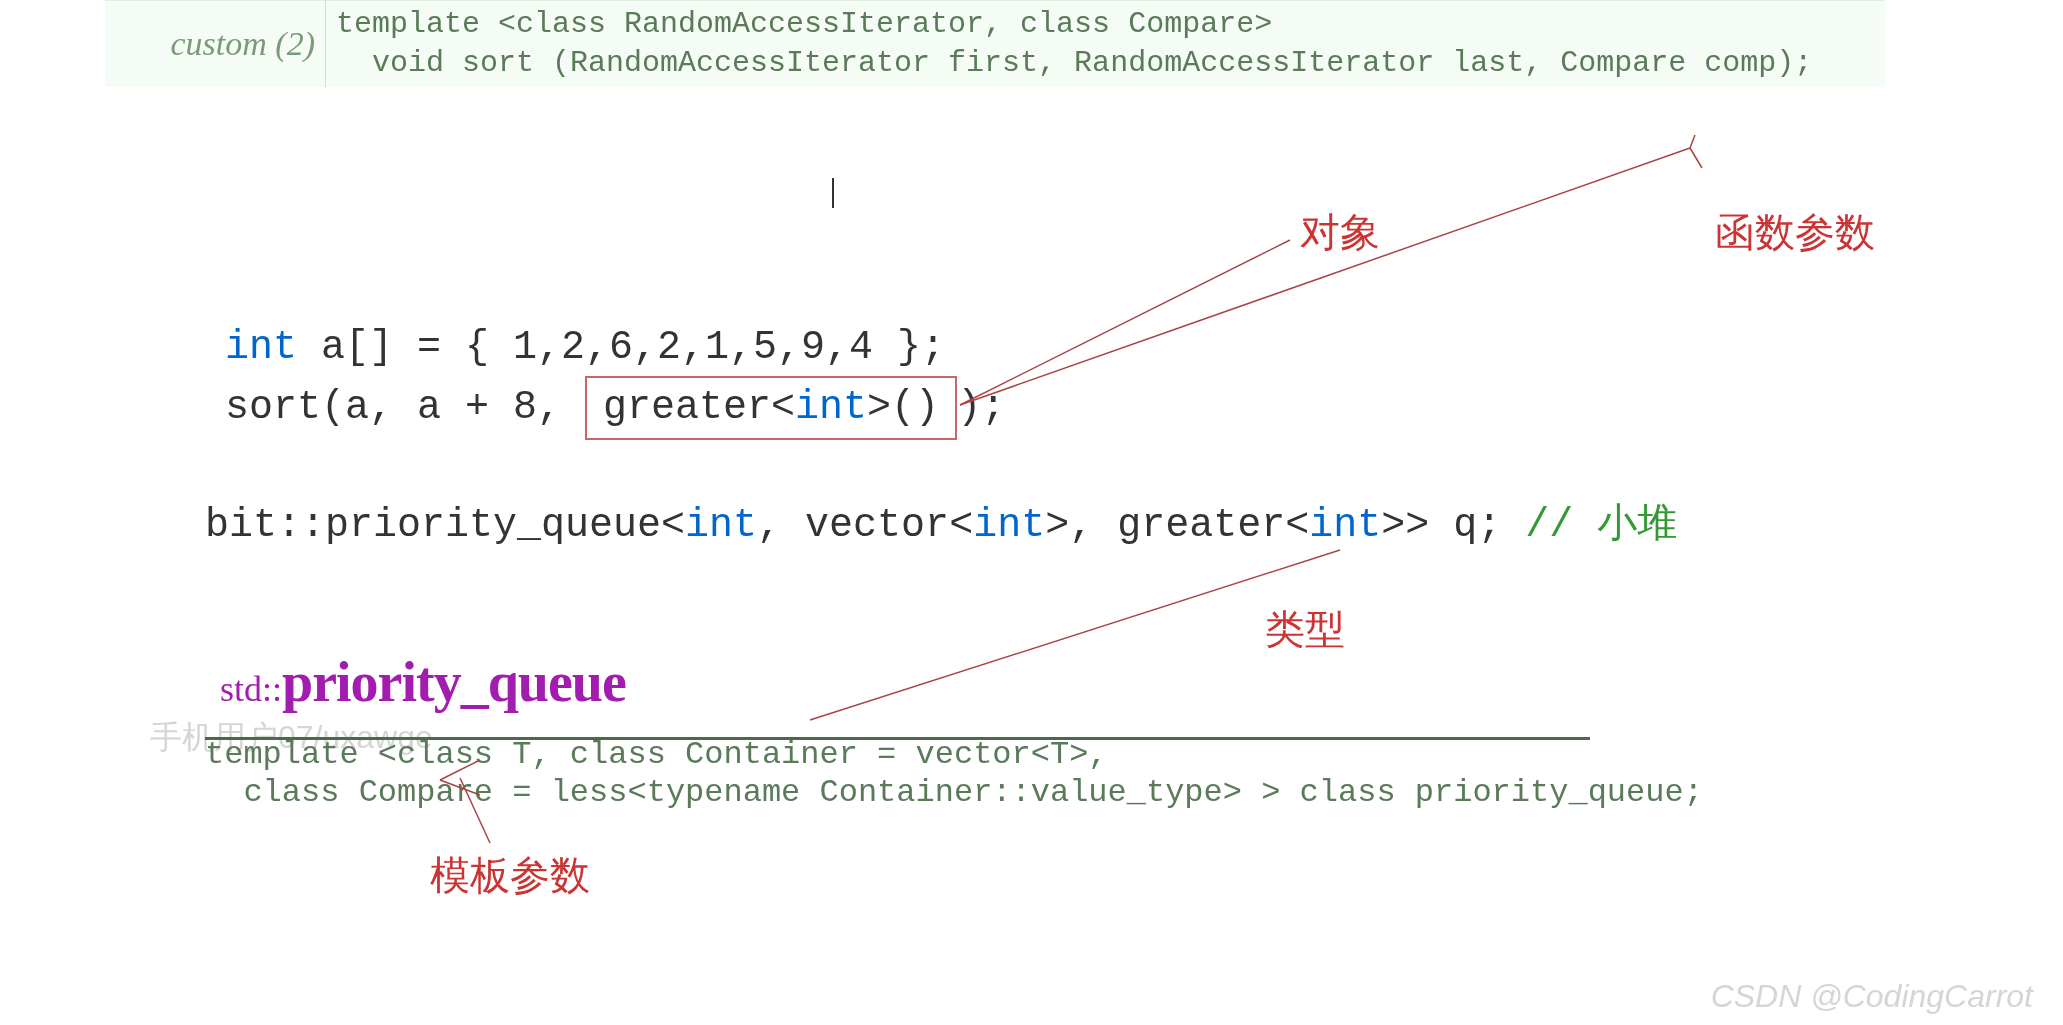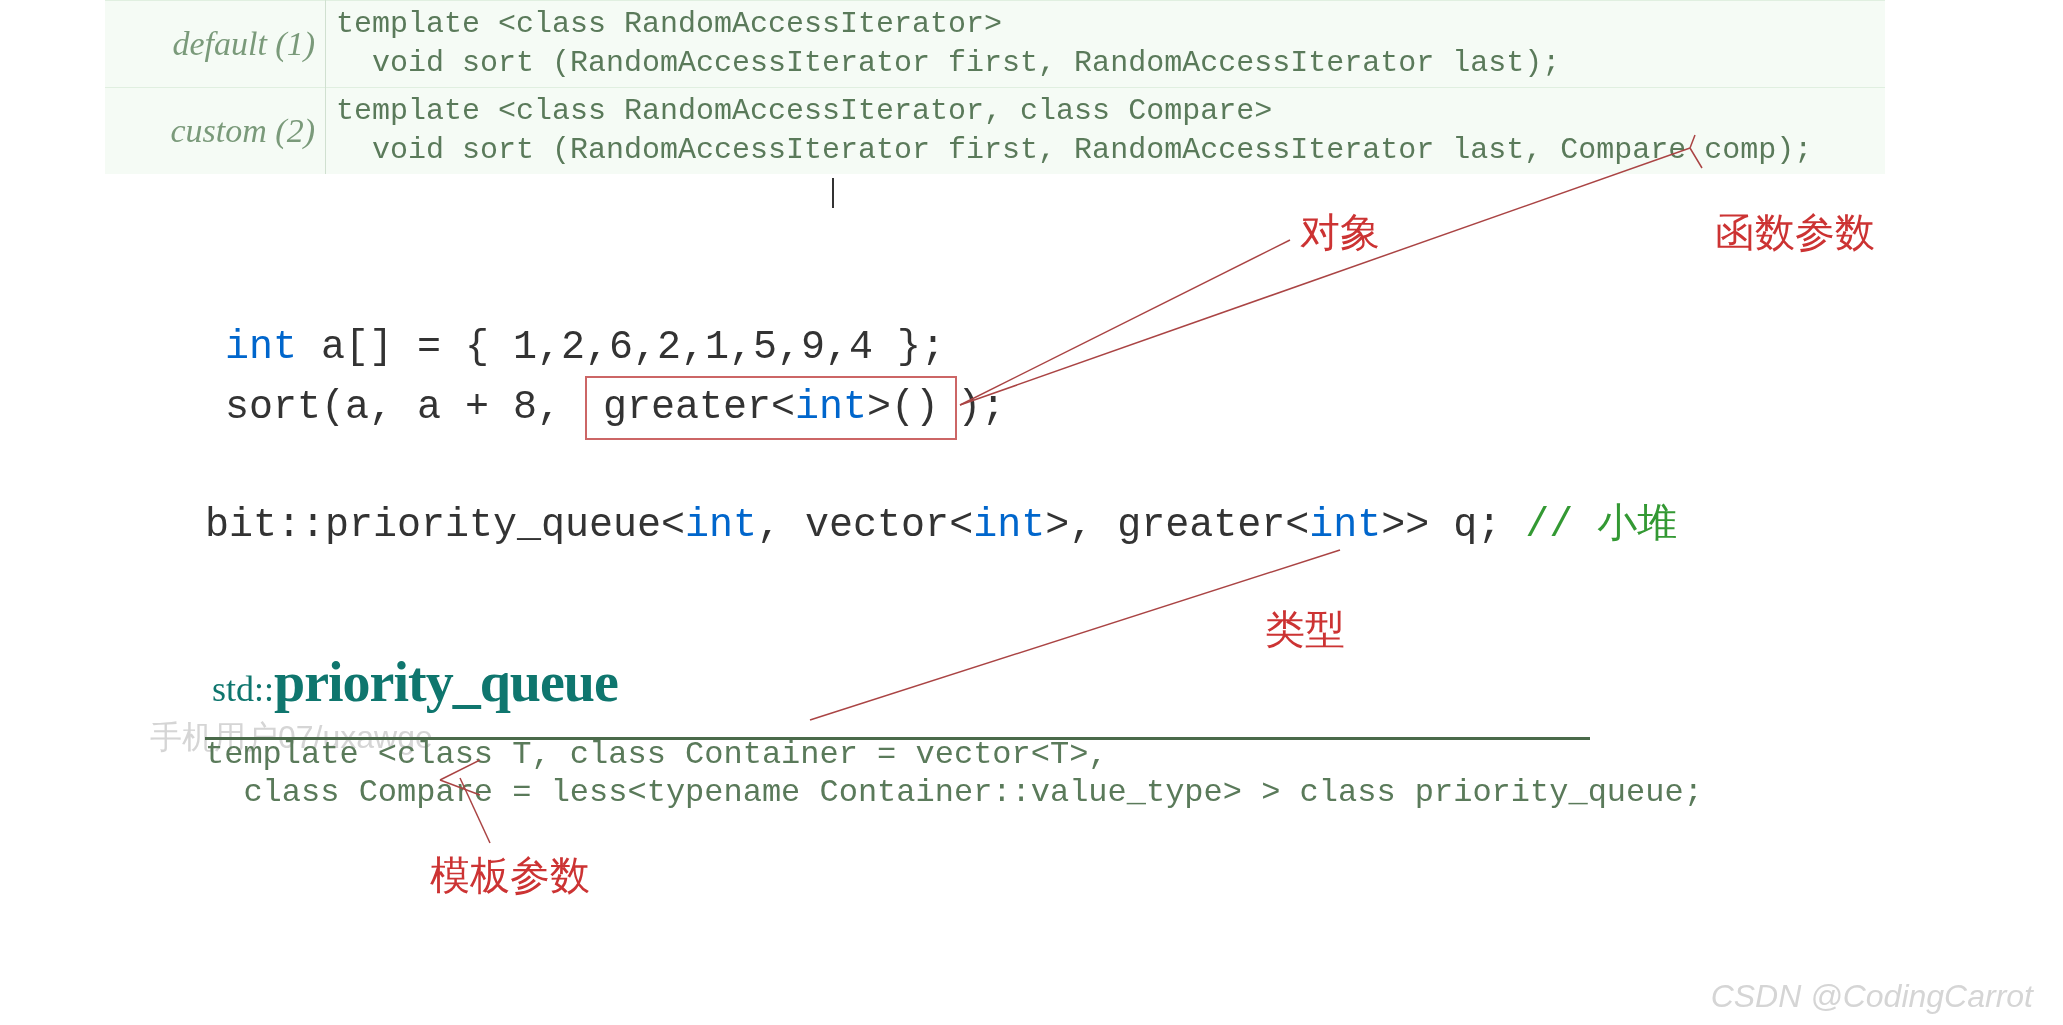--- a/index.html
+++ b/index.html
@@ -70,23 +70,23 @@
     top: 495px;
     left: 205px;
     font-size: 40px;
     white-space: pre;
     color: #333;
   }
   .green { color: #339933; }
   .pq-header {
     position: absolute;
     top: 650px;
-    left: 212px;
+    left: 220px;
     font-family: Georgia, serif;
-    color: #0f766e;
+    color: #a21caf;
   }
   .pq-ns { font-size: 36px; }
   .pq-name { font-size: 56px; font-weight: bold; letter-spacing: -1px; }
   .pq-hr {
     position: absolute;
     top: 729px;
     left: 205px;
     width: 1385px;
     border: none;
     border-top: 3px solid #4a6a4a;
@@ -131,25 +131,20 @@
     top: 0;
     left: 0;
     pointer-events: none;
   }
 </style>
 </head>
 <body>
 
 <table class="table-section">
   <tbody>
-      <tr>
-    <td class="table-label">default (1)</td>
-    <td class="table-code">template &lt;class RandomAccessIterator&gt;
-  void sort (RandomAccessIterator first, RandomAccessIterator last);</td>
-  </tr>
   <tr>
     <td class="table-label">custom (2)</td>
     <td class="table-code">template &lt;class RandomAccessIterator, class Compare&gt;
   void sort (RandomAccessIterator first, RandomAccessIterator last, Compare comp);</td>
   </tr>
 </tbody>
   </table>
 
 <div class="cursor"></div>
 

